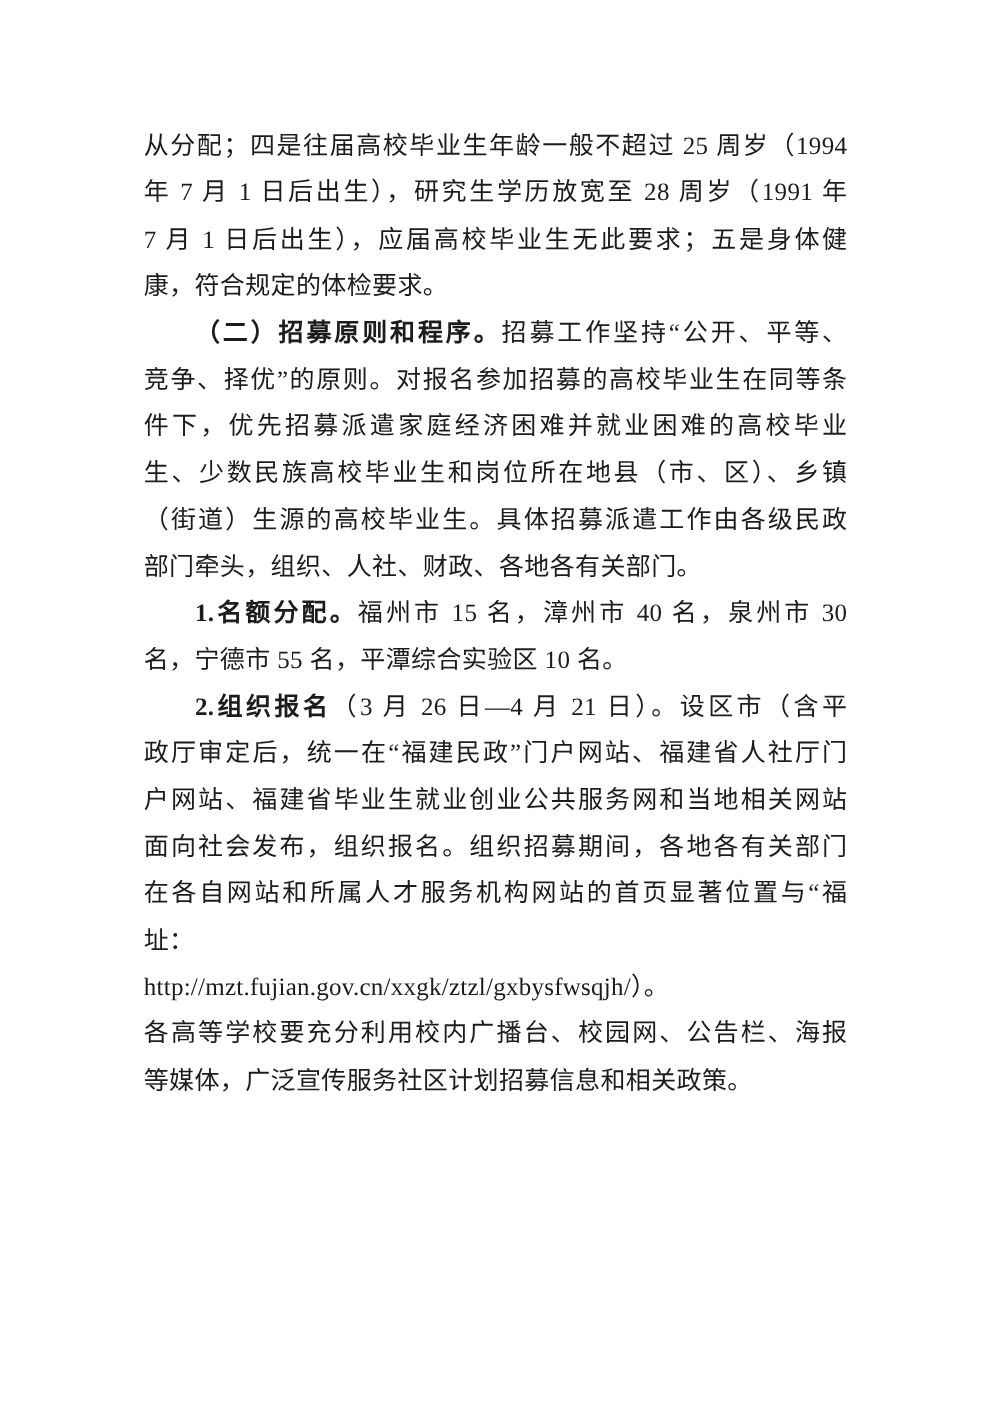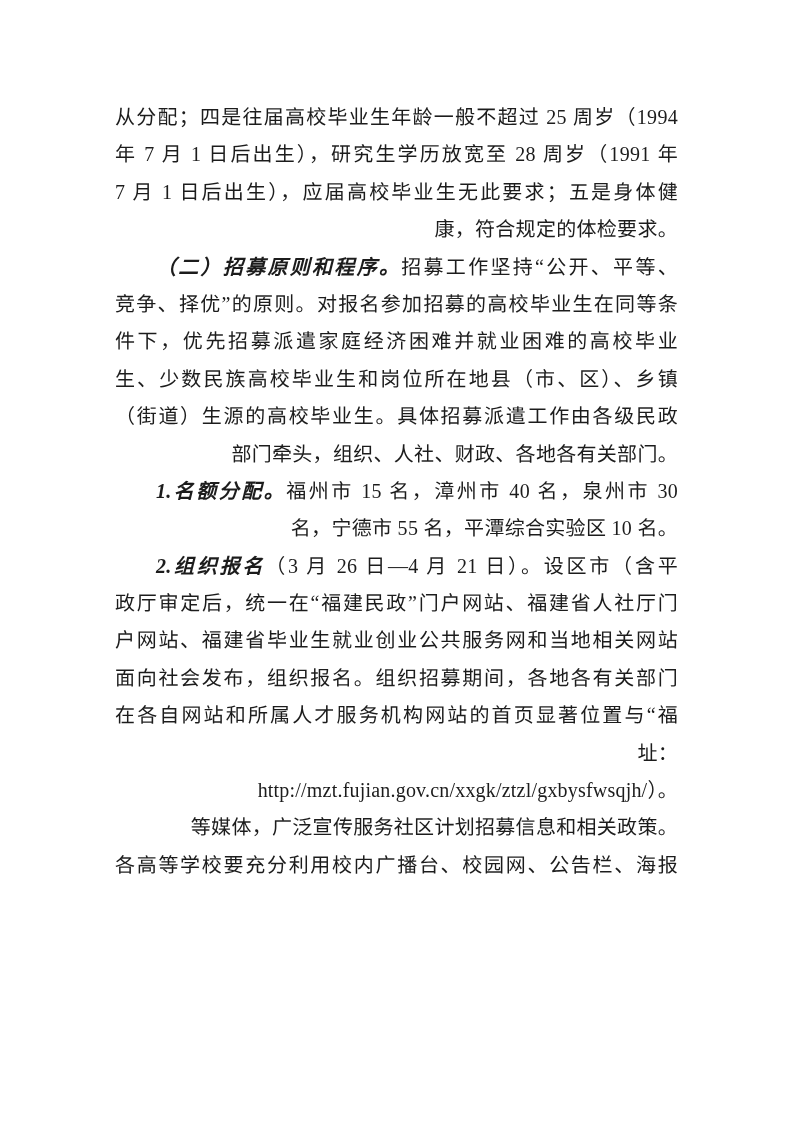--- a/index.html
+++ b/index.html
@@ -21,35 +21,34 @@
     left: 115px;
     top: 99px;
     width: 563px;
   }
   .line {
     display: block;
     font-size: 20px;
     line-height: 37.4px;
     height: 37.4px;
     letter-spacing: 0.3px;
-    text-align: right;
+    text-align: left;
     white-space: nowrap;
   }
   .line.j {
     white-space: normal;
     text-align: justify;
     text-align-last: justify;
     text-justify: inter-character;
   }
   .line.ind {
     padding-left: 41px;
   }
   .b {
     font-weight: 700;
-    font-style: italic;
   }
   .url {
     letter-spacing: 0.2px;
     font-family: Liberation Serif, serif;
   }
 </style>
 </head>
 <body>
 
 <div class="page">
@@ -66,16 +65,16 @@
       <div class="line"><span>部门牵头，组织、人社、财政、各地各有关部门。</span></div>
       <div class="line j ind"><span class="b">1.名额分配。</span><span>福州市 15 名，漳州市 40 名，泉州市 30</span></div>
       <div class="line"><span>名，宁德市 55 名，平潭综合实验区 10 名。</span></div>
       <div class="line j ind"><span class="b">2.组织报名</span><span>（3 月 26 日—4 月 21 日）。设区市（含平</span></div>
       <div class="line j"><span>政厅审定后，统一在“福建民政”门户网站、福建省人社厅门</span></div>
       <div class="line j"><span>户网站、福建省毕业生就业创业公共服务网和当地相关网站</span></div>
       <div class="line j"><span>面向社会发布，组织报名。组织招募期间，各地各有关部门</span></div>
       <div class="line j"><span>在各自网站和所属人才服务机构网站的首页显著位置与“福</span></div>
       <div class="line"><span>址：</span></div>
       <div class="line"><span class="url">http://mzt.fujian.gov.cn/xxgk/ztzl/gxbysfwsqjh/</span><span>）。</span></div>
+      <div class="line j"><span>各高等学校要充分利用校内广播台、校园网、公告栏、海报</span></div>
       <div class="line"><span>等媒体，广泛宣传服务社区计划招募信息和相关政策。</span></div>
-      <div class="line j"><span>各高等学校要充分利用校内广播台、校园网、公告栏、海报</span></div>
     </div>
 </div>
 
 </body></html>

